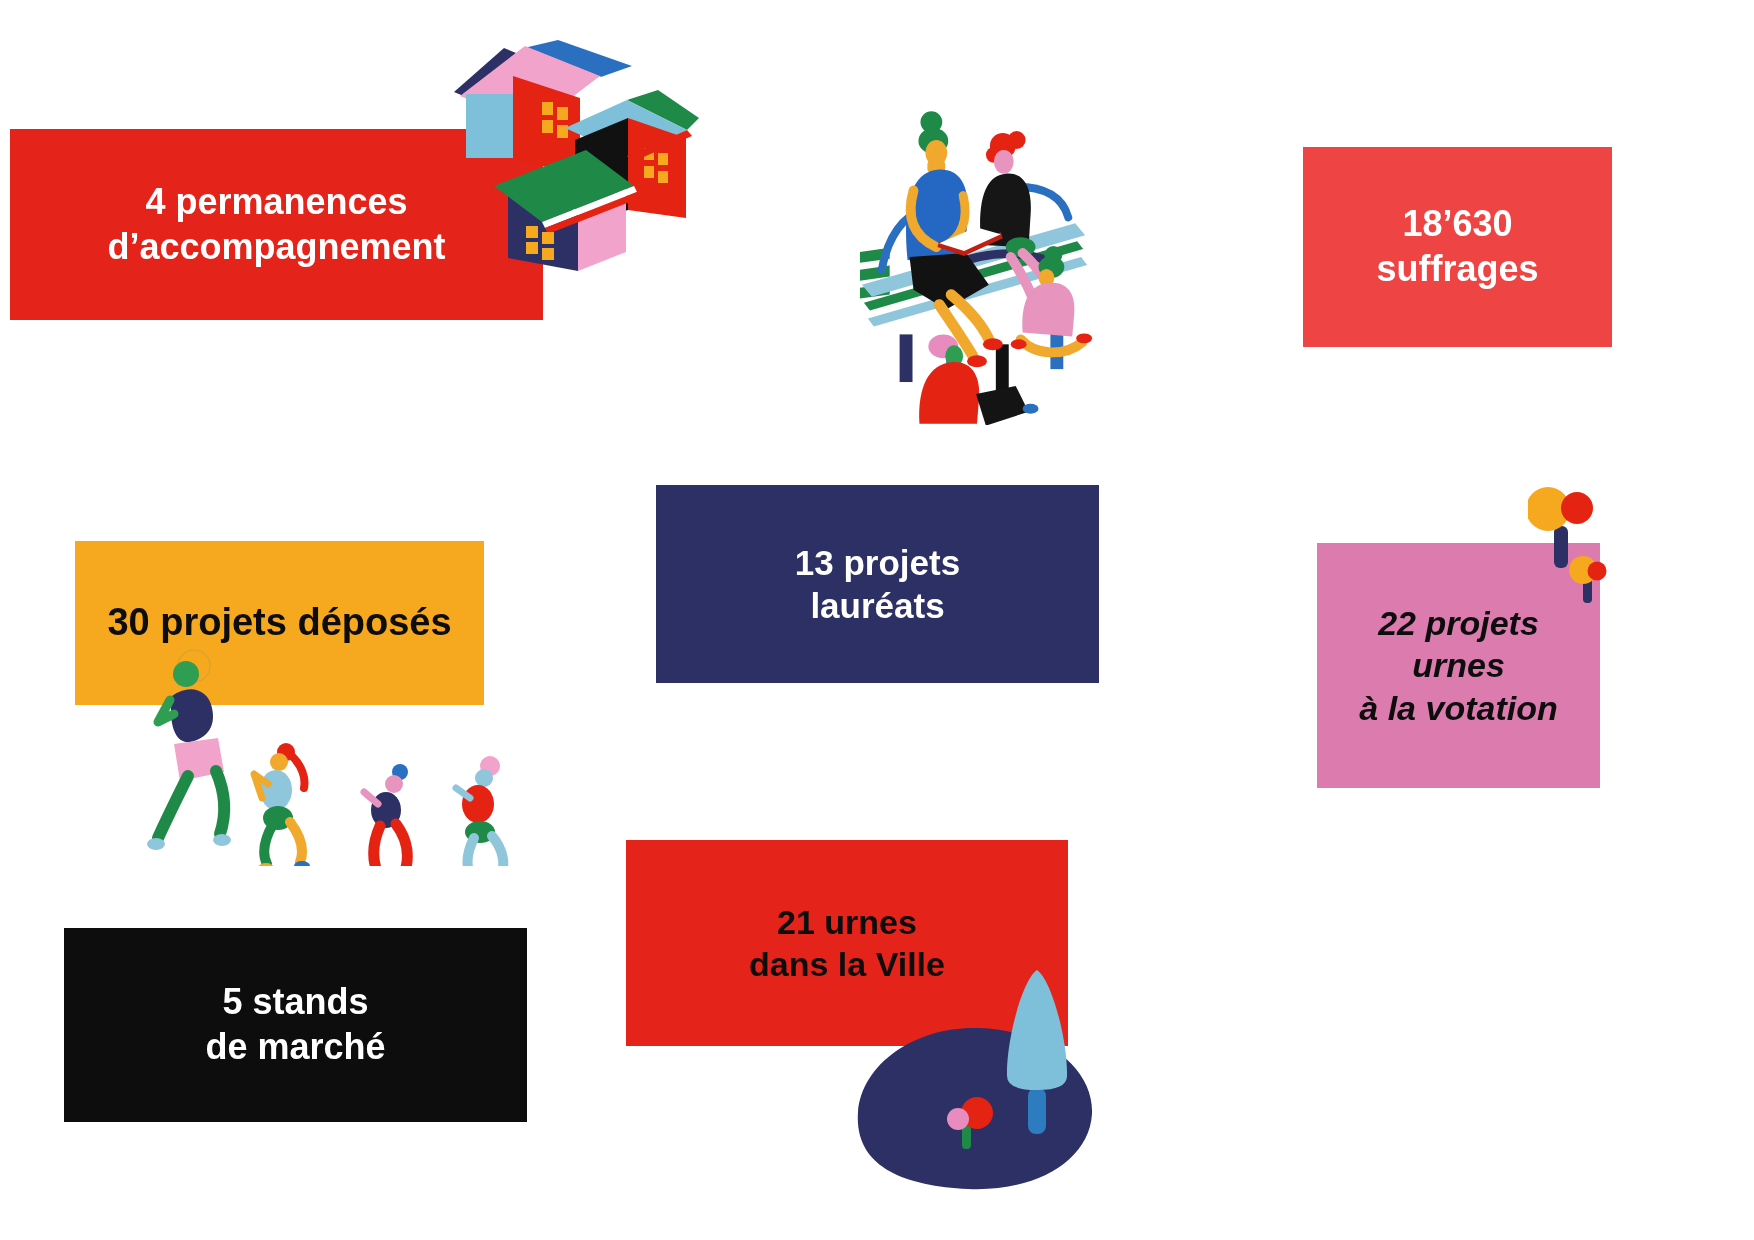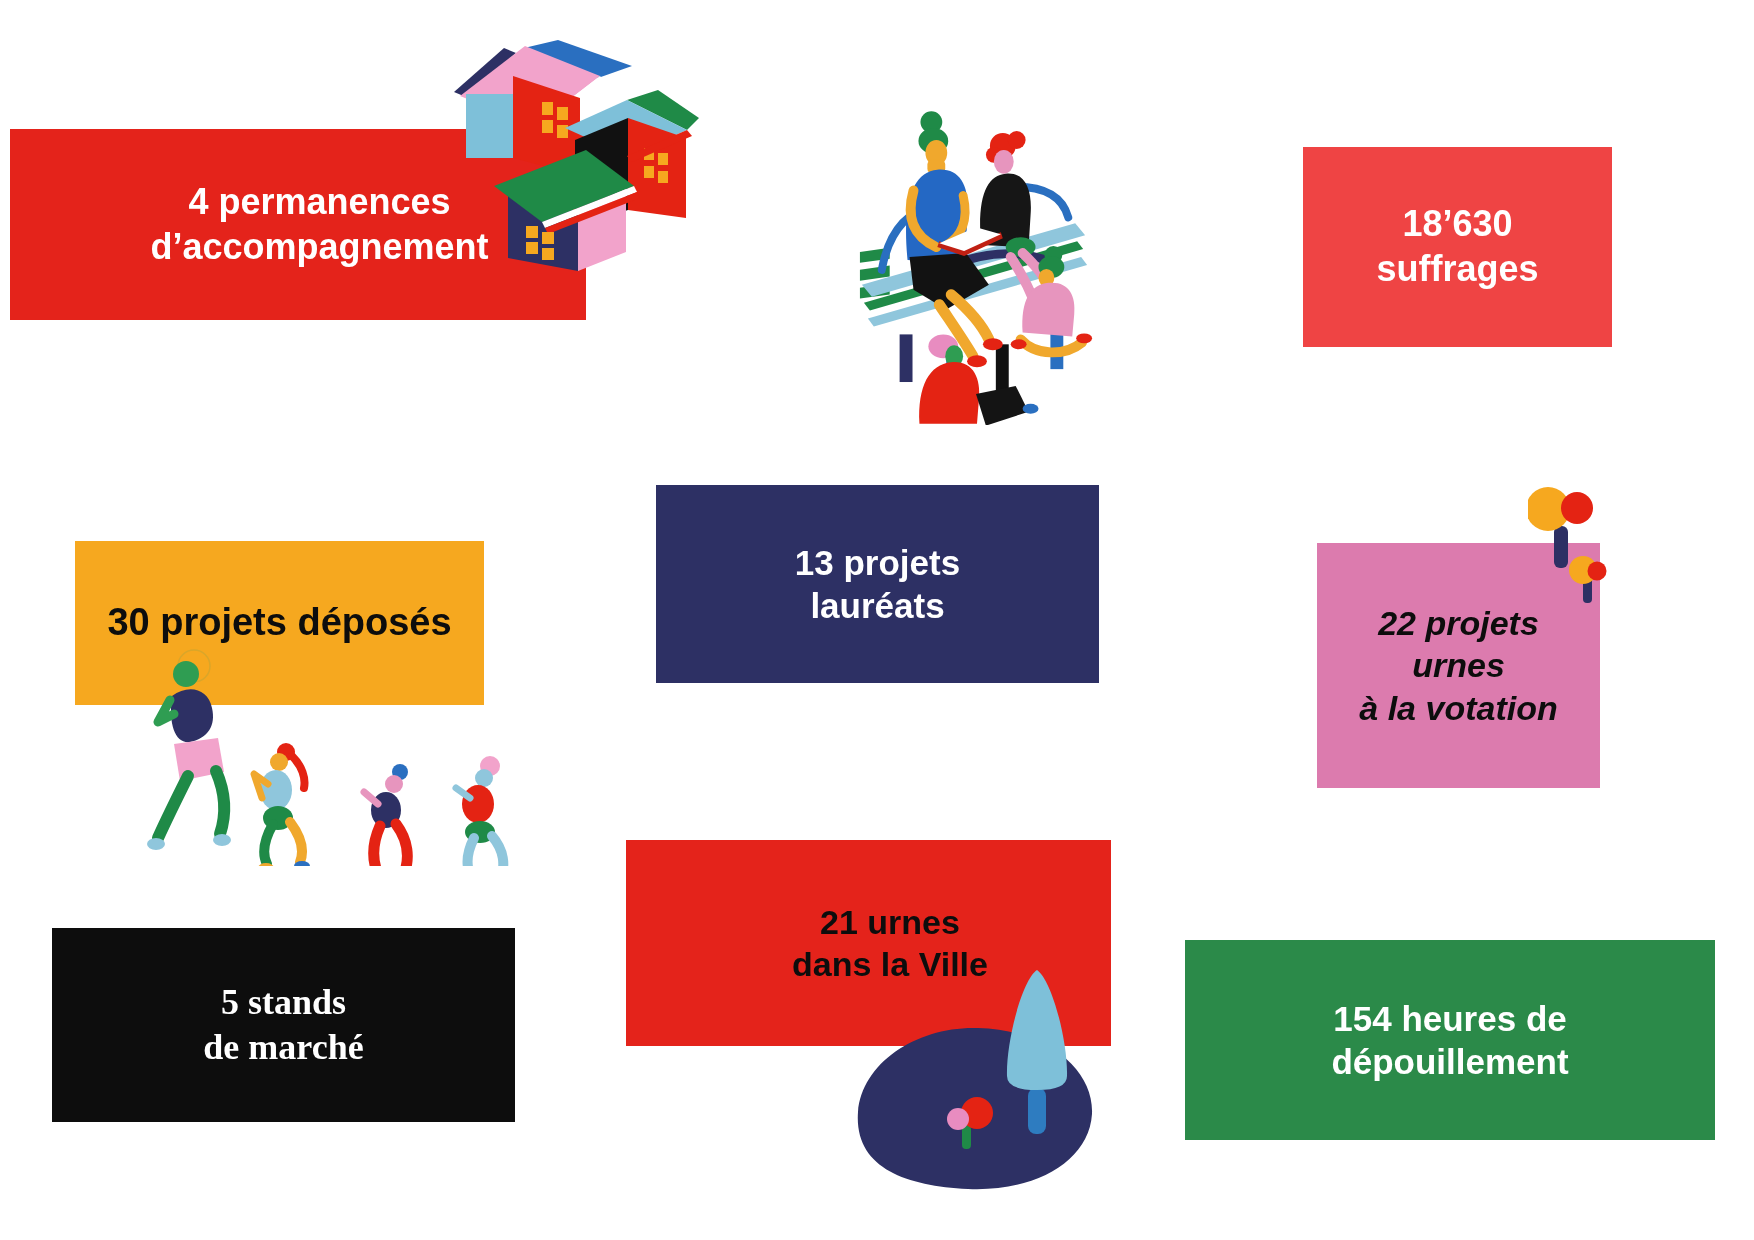--- a/index.html
+++ b/index.html
@@ -1,38 +1,38 @@
 <!DOCTYPE html>
 <html><head>
 <meta charset="utf-8">
 <style>
   html,body{margin:0;padding:0;background:#fff;}
   .canvas{position:relative;width:1754px;height:1240px;background:#fff;overflow:hidden;
           font-family:"Liberation Sans", sans-serif;}
   .block{position:absolute;display:flex;flex-direction:column;justify-content:center;
          align-items:center;text-align:center;font-weight:600;line-height:1.24;z-index:1;}
   .block .line{white-space:nowrap;}
-  .bg-red{background:#E4231B;padding-left:43px;}
+  .bg-red{background:#E4231B;}
   .bg-blue{background:#ef4444;}
   .bg-yellow{background:#F6A81F;}
   .bg-navy{background:#2D3064;}
   .bg-pink{background:#DC7BAE;font-style:italic;}
   .bg-green{background:#2B8A49;}
   .bg-black{background:#0D0D0D;}
   .t-light{color:#FFFFFF;}
   .t-dark{color:#0D0D0D;}
   .illus{position:absolute;z-index:2;}
   
   #b-permanences{left:10px;top:129px;width:533px;height:191px;font-size:36px;}
   #b-suffrages{left:1303px;top:147px;width:309px;height:200px;font-size:36px;}
   #b-deposes{left:75px;top:541px;width:409px;height:164px;font-size:38px;}
   #b-laureats{left:656px;top:485px;width:443px;height:198px;font-size:35px;}
   #b-votation{left:1317px;top:543px;width:283px;height:245px;font-size:34px;}
   #b-urnes{left:626px;top:840px;width:442px;height:206px;font-size:34px;}
-  #b-stands{left:52px;top:928px;width:463px;height:194px;font-size:36px;font-family:Liberation Serif, serif;}
+  #b-stands{left:64px;top:928px;width:463px;height:194px;font-size:36px;}
   #b-depouillement{left:1185px;top:940px;width:530px;height:200px;font-size:35px;}
   
   #i-houses{left:446px;top:36px;width:253px;height:235px;}
   #i-bench{left:852px;top:95px;width:248px;height:330px;}
   #i-runners{left:128px;top:626px;width:400px;height:240px;}
   #i-balloons{left:1528px;top:482px;width:112px;height:126px;}
   #i-park{left:848px;top:962px;width:250px;height:235px;}
 </style>
 </head>
 <body>
@@ -67,24 +67,20 @@
   <div class="block bg-red t-dark" id="b-urnes">
     <div class="line">21 urnes</div>
     <div class="line">dans la Ville</div>
   </div>
 
   <div class="block bg-black t-light" id="b-stands">
     <div class="line">5 stands</div>
     <div class="line">de marché</div>
   </div>
 
-  <div class="block bg-green t-light" id="b-depouillement">
-    <div class="line">154 heures de</div>
-    <div class="line">dépouillement</div>
-  </div>
 
   <svg class="illus" id="i-houses" viewBox="0 0 253 235">
     <polygon fill="#2A6FC0" points="112,4 186,30 152,42 78,12"></polygon>
     <polygon fill="#2D3064" points="8,56 58,12 70,17 20,61"></polygon>
     <polygon fill="#F2A3CB" points="14,60 79,10 154,40 89,90"></polygon>
     <rect fill="#7EC0D9" x="20" y="58" width="47" height="64"></rect>
     <polygon fill="#FFFFFF" points="89,90 154,40 158,45 93,95"></polygon>
     <polygon fill="#E42313" points="67,40 134,62 134,140 67,122"></polygon>
     <g fill="#F6A81F">
       <rect x="96" y="66" width="11" height="13"></rect>

